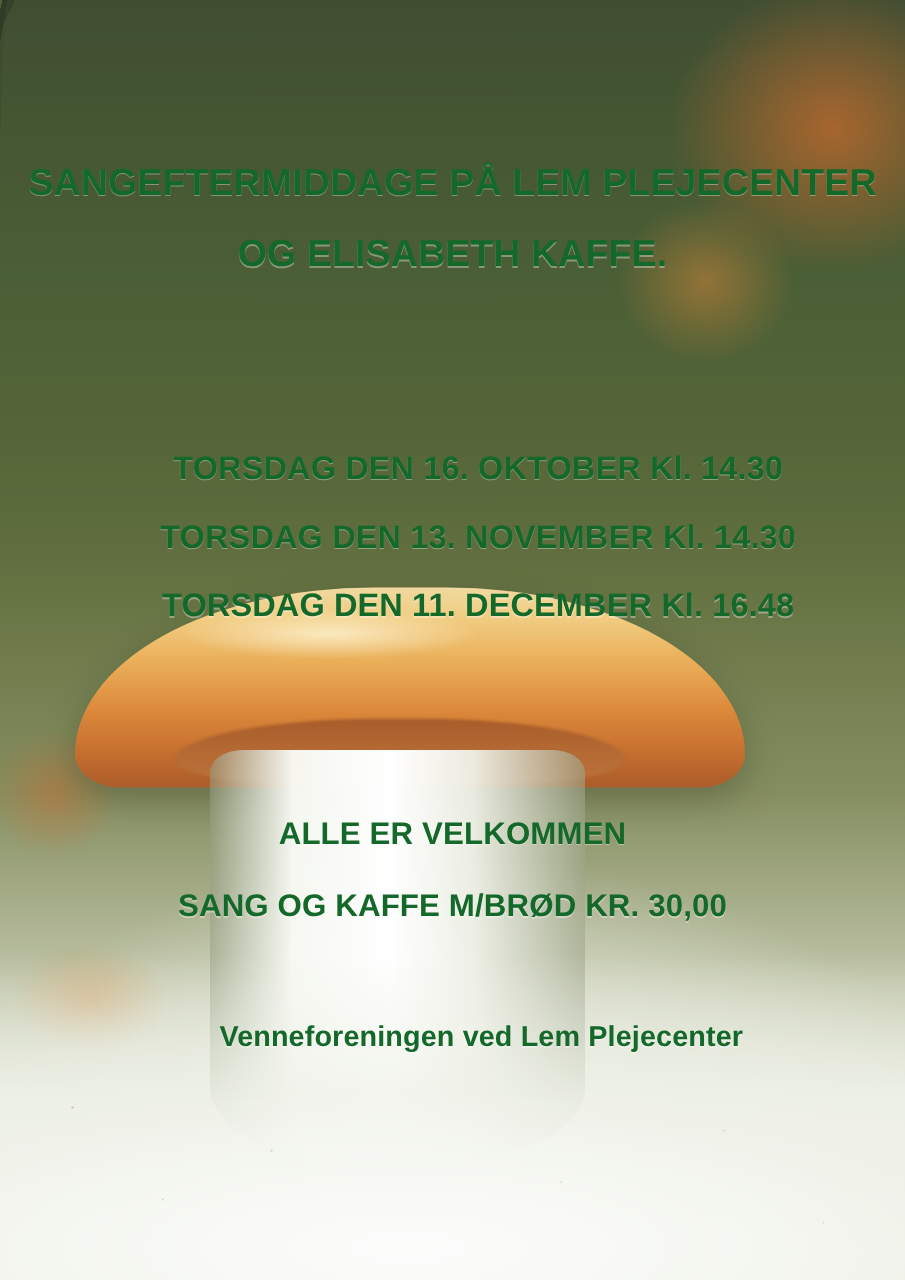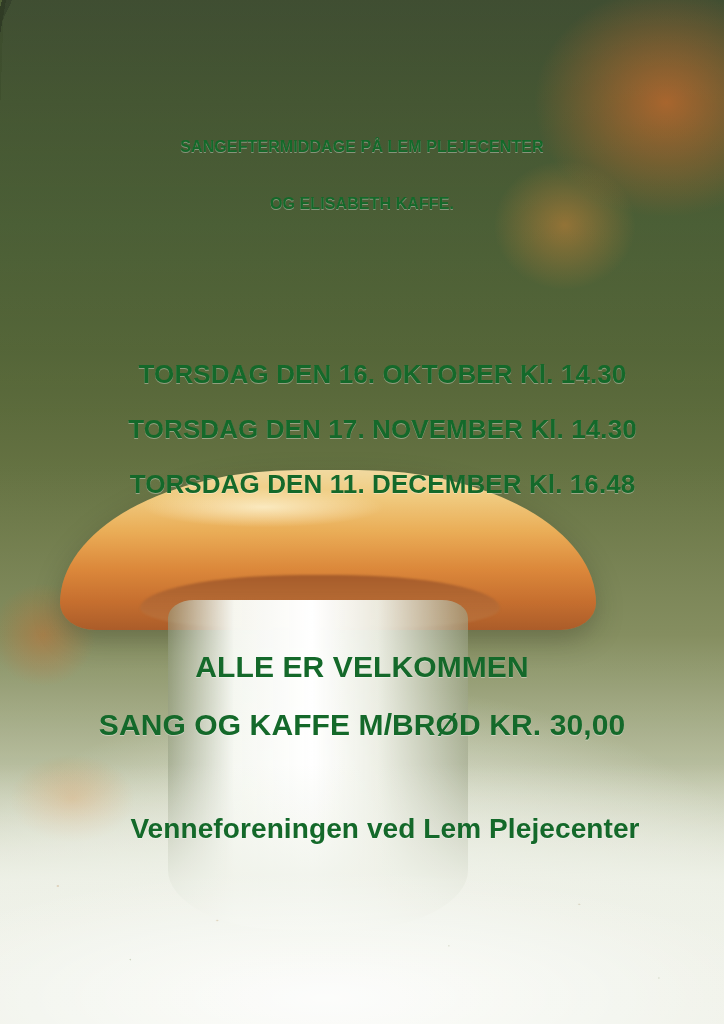--- a/index.html
+++ b/index.html
@@ -150,30 +150,30 @@
     color: #0f5a23;
     font-weight: 700;
   }
   .line {
     color: #14692a;
     text-shadow: 0 1px 0 rgba(255,255,255,0.35);
     letter-spacing: 0.1px;
   }
 
   .block-title { position: absolute; top: 118px; left: 0; right: 0; }
-  .block-title .line { font-size: 16px; line-height: 57px; }
+  .block-title .line { font-size: 30px; line-height: 57px; }
 
   .block-dates { position: absolute; top: 347px; left: 0; right: 0; padding-left: 41px; }
   .block-dates .line { font-size: 26px; line-height: 55px; }
 
   .block-info { position: absolute; top: 638px; left: 0; right: 0; }
-  .block-info .line { font-size: 30px; line-height: 58px; }
+  .block-info .line { font-size: 25px; line-height: 58px; }
 
   .block-org { position: absolute; top: 812px; left: 0; right: 0; }
-  .block-org .line { font-size: 28px; line-height: 34px; padding-left: 46px; }
+  .block-org .line { font-size: 23px; line-height: 34px; padding-left: 46px; }
 </style>
 </head>
 <body>
 
 <div class="poster">
 
   <div class="bg-base"></div>
   <div class="bg-foliage"></div>
   <div class="bg-needles"></div>
   <div class="bg-rust"></div>
@@ -186,21 +186,21 @@
 
   <div class="content">
 
     <div class="block-title">
       <div class="line">SANGEFTERMIDDAGE PÅ LEM PLEJECENTER</div>
       <div class="line">OG ELISABETH KAFFE.</div>
     </div>
 
     <div class="block-dates">
       <div class="line">TORSDAG DEN 16. OKTOBER  Kl.    14.30</div>
-      <div class="line">TORSDAG DEN 17. NOVEMBER Kl. 14.30</div>
+      <div class="line">TORSDAG DEN 13. NOVEMBER Kl. 14.30</div>
       <div class="line">TORSDAG DEN 11. DECEMBER  Kl. 16.48</div>
     </div>
 
     <div class="block-info">
       <div class="line">ALLE ER VELKOMMEN</div>
       <div class="line">SANG OG KAFFE M/BRØD KR. 30,00</div>
     </div>
 
     <div class="block-org">
       <div class="line">Venneforeningen ved Lem Plejecenter</div>

